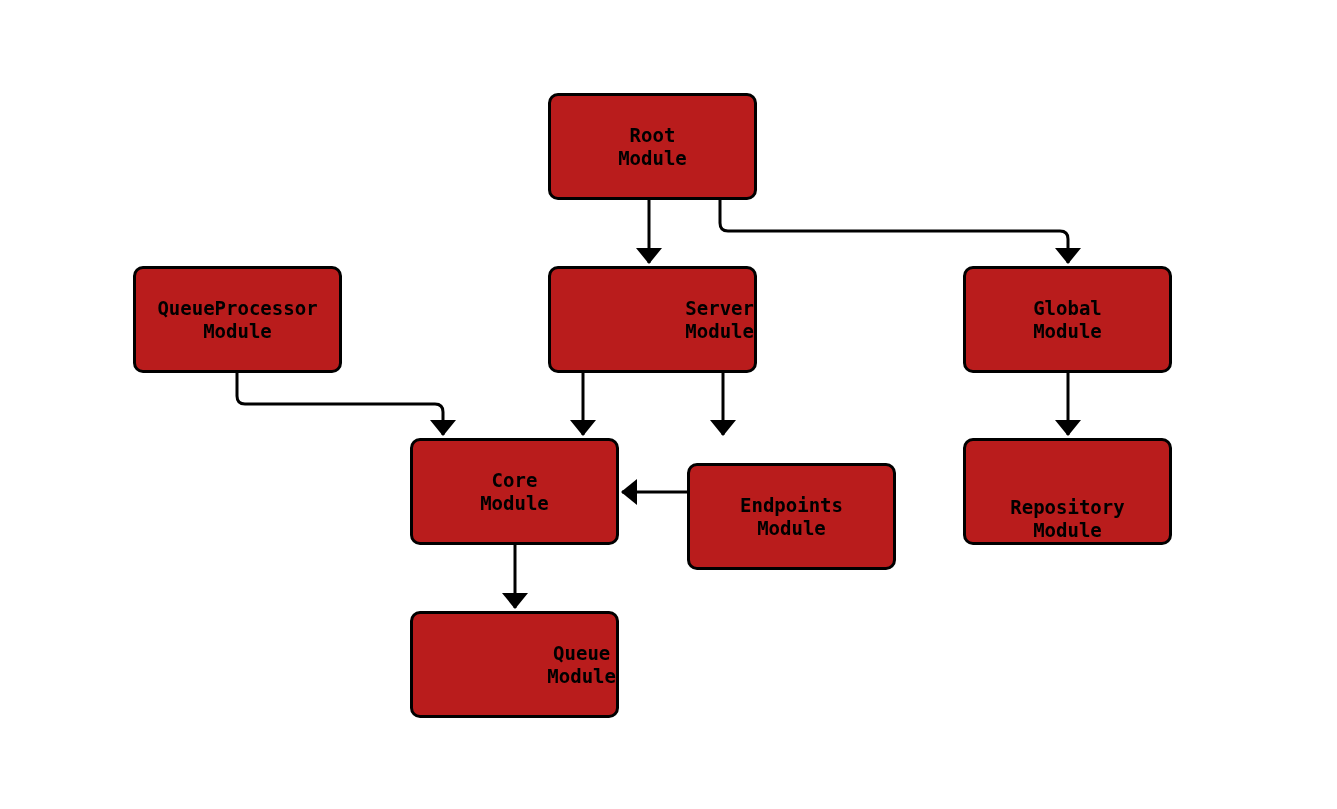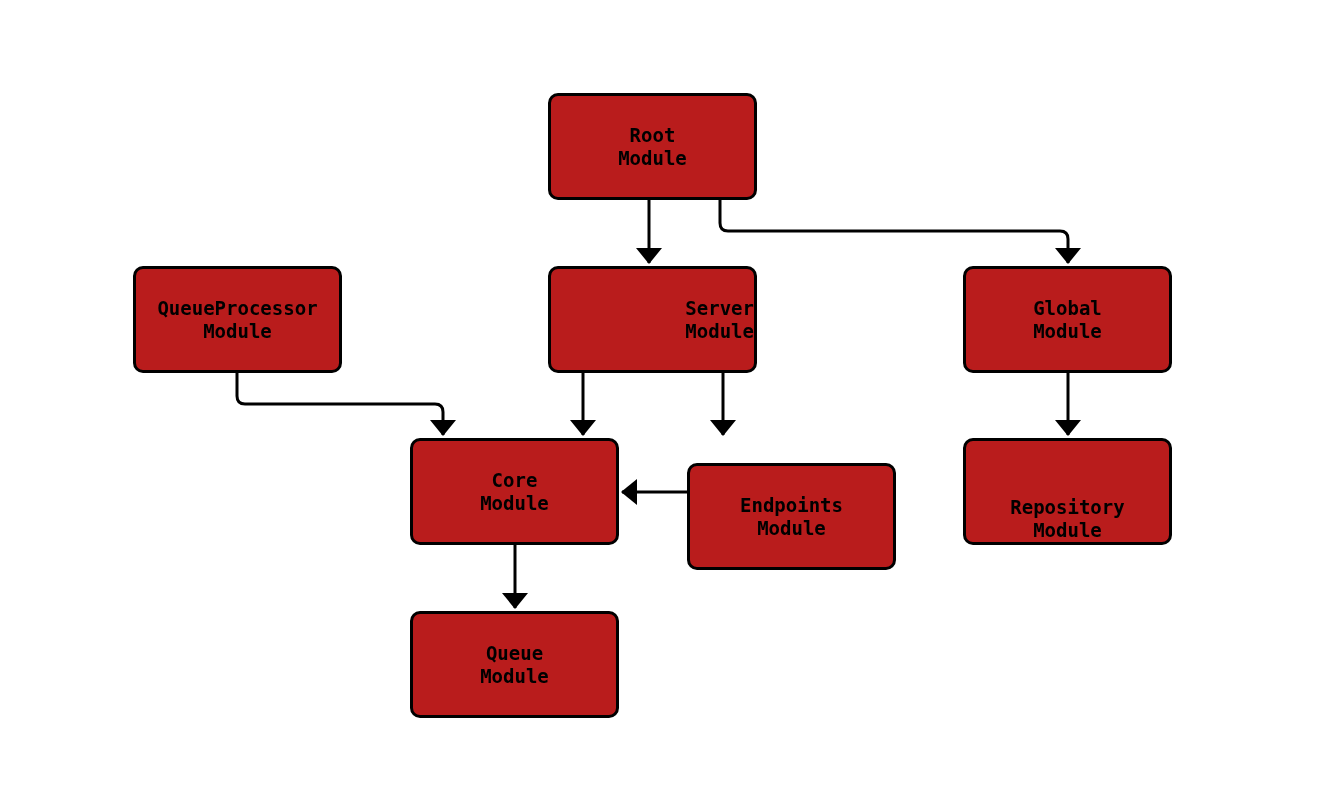--- a/index.html
+++ b/index.html
@@ -47,21 +47,21 @@
   .node-label { white-space: pre-line; }
 
   
   #n-root          { left: 548px;  top: 93px;  }
   #n-queueproc     { left: 133px;  top: 266px; }
   #n-server        { left: 548px;  top: 266px; justify-content: flex-end; }
   #n-global        { left: 963px;  top: 266px; }
   #n-core          { left: 410px;  top: 438px; }
   #n-endpoints     { left: 687px;  top: 438px; margin-top: 25px; }
   #n-repository    { left: 963px;  top: 438px; align-items: flex-end; }
-  #n-queue         { left: 410px;  top: 611px; }
+  #n-queue         { left: 410px;  top: 611px; justify-content: flex-end; }
 </style>
 </head>
 <body>
 
 <div class="canvas">
 
   <svg class="edges-layer" width="1337" height="809" viewBox="0 0 1337 809" xmlns="http://www.w3.org/2000/svg">
     <defs>
       <marker id="arrowhead" viewBox="0 0 16 26" refX="15" refY="13" markerWidth="16" markerHeight="26" markerUnits="userSpaceOnUse" orient="auto">
         <polygon points="0,0 16,13 0,26" fill="#000000"></polygon>

